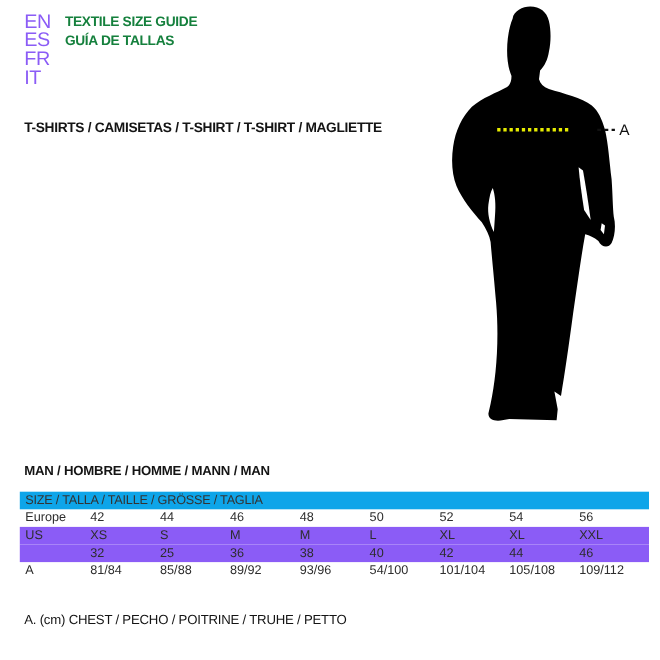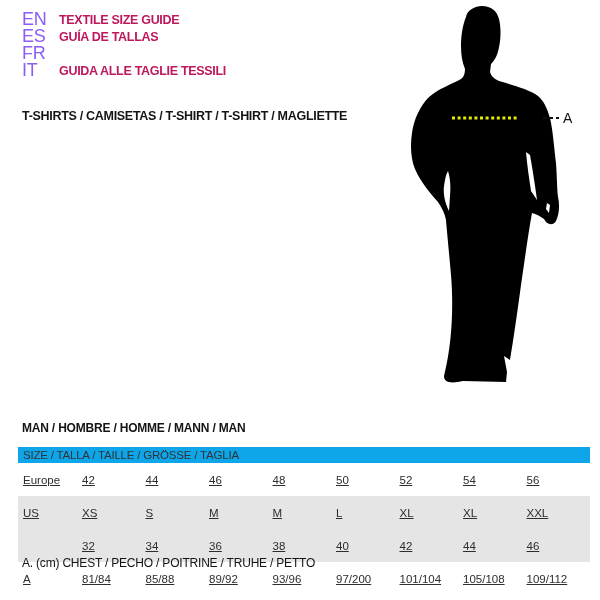--- a/index.html
+++ b/index.html
@@ -11,43 +11,43 @@
     color:#111;
     overflow:hidden;
   }
   
   .lang-list { position:absolute; left:22px; top:11px; }
   .lang-row { display:flex; height:17px; align-items:center; }
   .lang-code {
     width:37px; font-size:18px; font-weight:400; letter-spacing:-0.3px; color:#8b5cf6;
   }
   .lang-label {
-    font-size:12.5px; font-weight:700; letter-spacing:-0.3px; color:#be185d; white-space:nowrap;
+    font-size:12.5px; font-weight:700; letter-spacing:-0.3px; color:#15803d; white-space:nowrap;
   }
   
   .categories { position:absolute; left:22px; top:107px; }
   .category-line {
     font-size:12.5px; font-weight:700; letter-spacing:-0.3px; color:#141414;
     line-height:19.5px; white-space:nowrap;
   }
   
   .figure-wrap { position:absolute; left:400px; top:0; width:200px; height:400px; }
   
   .section-title {
     position:absolute; left:22px; top:421px;
     font-size:12px; font-weight:700; letter-spacing:-0.2px; color:#141414; white-space:nowrap;text-align:right;
   }
   
   .size-table { position:absolute; left:18px; top:447px; width:572px; font-size:11.5px; color:#2d2d2d; }
   .st-header {
     height:16px; line-height:16px; background:#0ea5e9;
     padding-left:5px; color:#333; letter-spacing:-0.2px; white-space:nowrap;
   }
-  .st-row { display:grid; grid-template-columns:64px repeat(8, 1fr); height:33px; align-items:center;text-decoration:underline; }
-  .st-row.alt { background:#e5e5e5; }
+  .st-row { display:grid; grid-template-columns:64px repeat(8, 1fr); height:16px; align-items:center; }
+  .st-row.alt { background:#8b5cf6; }
   .st-label { padding-left:5px; text-align:left; }
   .st-cell { }
   
   .footnote {
     position:absolute; left:22px; top:556px;
     font-size:12px; font-weight:400; letter-spacing:-0.2px; color:#141414; white-space:nowrap;
   }
 </style>
 </head>
 <body>
@@ -59,21 +59,20 @@
   </div>
   <div class="lang-row">
     <span class="lang-code">ES</span>
     <span class="lang-label">GUÍA DE TALLAS</span>
   </div>
   <div class="lang-row">
     <span class="lang-code">FR</span>
   </div>
   <div class="lang-row">
     <span class="lang-code">IT</span>
-    <span class="lang-label">GUIDA ALLE TAGLIE TESSILI</span>
   </div>
 </div>
 
 <div class="categories">
   <div class="category-line">T-SHIRTS / CAMISETAS / T-SHIRT / T-SHIRT / MAGLIETTE</div>
 </div>
 
 <div class="figure-wrap">
   <svg width="200" height="400" viewBox="0 0 200 400">
 
@@ -154,35 +153,35 @@
     <div class="st-cell">M</div>
     <div class="st-cell">L</div>
     <div class="st-cell">XL</div>
     <div class="st-cell">XL</div>
     <div class="st-cell">XXL</div>
   </div>
 
   <div class="st-row alt">
     <div class="st-label"></div>
     <div class="st-cell">32</div>
-    <div class="st-cell">34</div>
+    <div class="st-cell">25</div>
     <div class="st-cell">36</div>
     <div class="st-cell">38</div>
     <div class="st-cell">40</div>
     <div class="st-cell">42</div>
     <div class="st-cell">44</div>
     <div class="st-cell">46</div>
   </div>
 
   <div class="st-row">
     <div class="st-label">A</div>
     <div class="st-cell">81/84</div>
     <div class="st-cell">85/88</div>
     <div class="st-cell">89/92</div>
     <div class="st-cell">93/96</div>
-    <div class="st-cell">97/200</div>
+    <div class="st-cell">54/100</div>
     <div class="st-cell">101/104</div>
     <div class="st-cell">105/108</div>
     <div class="st-cell">109/112</div>
   </div>
 </div>
 
 <div class="footnote">A. (cm) CHEST / PECHO / POITRINE / TRUHE / PETTO</div>
 
 </body></html>

